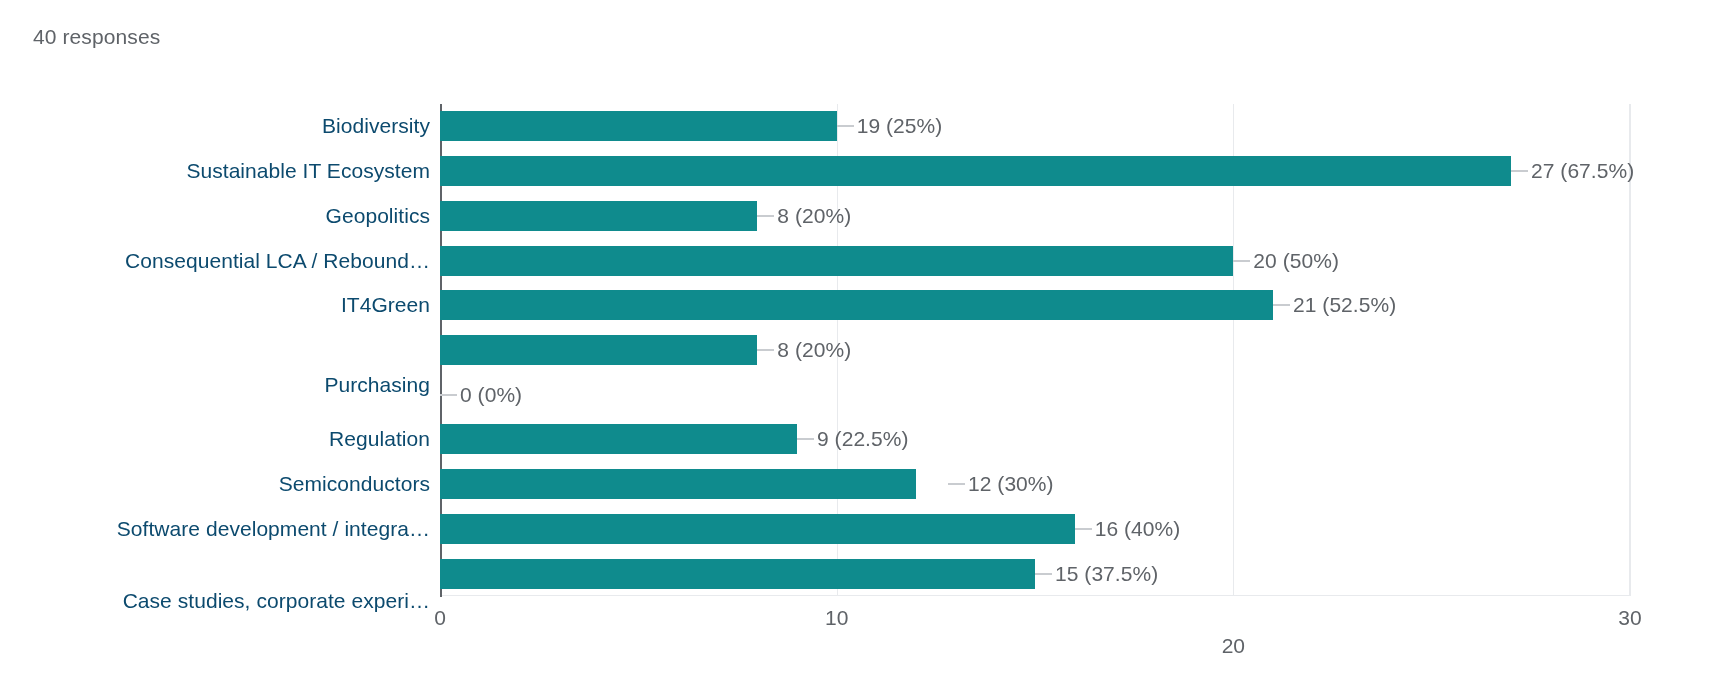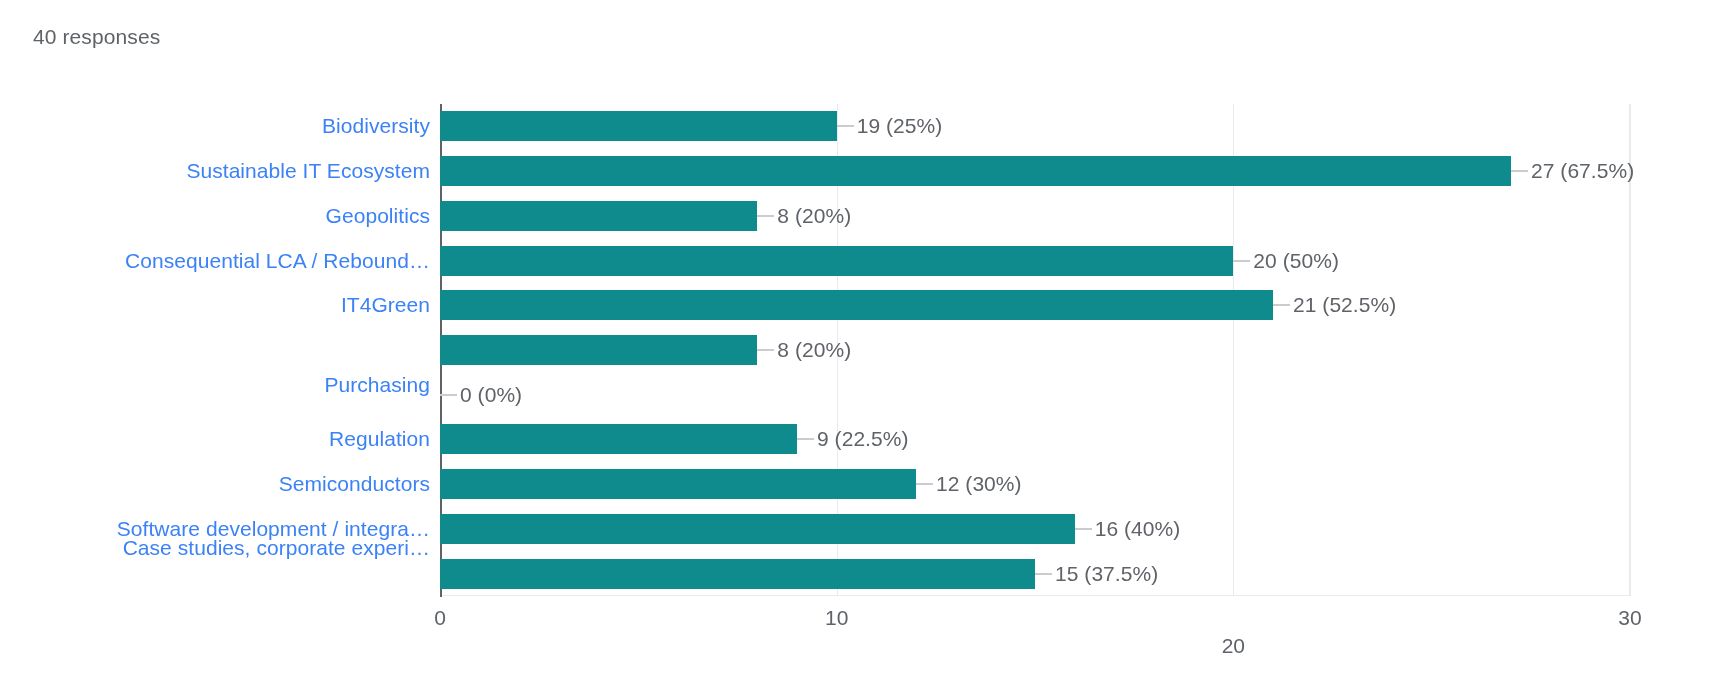--- a/index.html
+++ b/index.html
@@ -78,21 +78,21 @@
     left: 0;
     background: #0f8b8d;
   }
 
   .cat-label {
     position: absolute;
     right: 1288px;           
     text-align: right;
     font-size: 21px;
     line-height: 24px;
-    color: #3b82f6;
+    color: #0c4a6e;
     white-space: nowrap;
     letter-spacing: 0.05px;
   }
 
   .value-wrap {
     position: absolute;
     display: flex;
     align-items: center;
     white-space: nowrap;
   }
@@ -178,32 +178,32 @@
       <span class="value-label">0 (0%)</span>
     </div>
     <div class="bar" title="Regulation: 9 (22.5%)" style="left: 440px; top: 424.455px; width: 357px; height: 30px; position: absolute; background: rgb(15, 139, 141);"></div>
     <div class="cat-label" style="top: 427.455px;">Regulation</div>
     <div class="value-wrap" style="left: 797px; top: 427.455px;">
       <span class="leader"></span>
       <span class="value-label">9 (22.5%)</span>
     </div>
     <div class="bar" title="Semiconductors: 12 (30%)" style="left: 440px; top: 469.182px; width: 476px; height: 30px; position: absolute; background: rgb(15, 139, 141);"></div>
     <div class="cat-label" style="top: 472.182px;">Semiconductors</div>
-    <div class="value-wrap" style="left: 916px; top: 472.182px;">
+    <div class="value-wrap" style="left: 916px; top: 472.182px; padding-left: 32px;">
       <span class="leader"></span>
       <span class="value-label">12 (30%)</span>
     </div>
     <div class="bar" title="Software development / integra…: 16 (40%)" style="left: 440px; top: 513.909px; width: 634.667px; height: 30px; position: absolute; background: rgb(15, 139, 141);"></div>
     <div class="cat-label" style="top: 516.909px;">Software development / integra…</div>
     <div class="value-wrap" style="left: 1074.67px; top: 516.909px;">
       <span class="leader"></span>
       <span class="value-label">16 (40%)</span>
     </div>
     <div class="bar" title="Case studies, corporate experi…: 15 (37.5%)" style="left: 440px; top: 558.636px; width: 595px; height: 30px; position: absolute; background: rgb(15, 139, 141);"></div>
-    <div class="cat-label" style="top: 536px;">Case studies, corporate experi…</div>
+    <div class="cat-label" style="top: 589px;">Case studies, corporate experi…</div>
     <div class="value-wrap" style="left: 1035px; top: 561.636px;">
       <span class="leader"></span>
       <span class="value-label">15 (37.5%)</span>
     </div>
     <div class="xtick" style="left: 440px;">0</div>
     <div class="xtick" style="left: 836.667px;">10</div>
     <div class="xtick" style="left: 1233.33px; margin-top: 28px;">20</div>
     <div class="xtick" style="left: 1630px;">30</div>
   </div>
 

